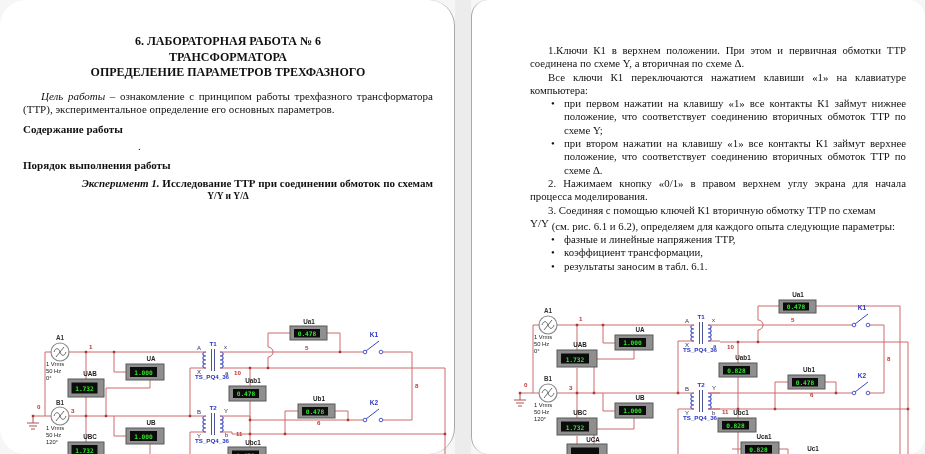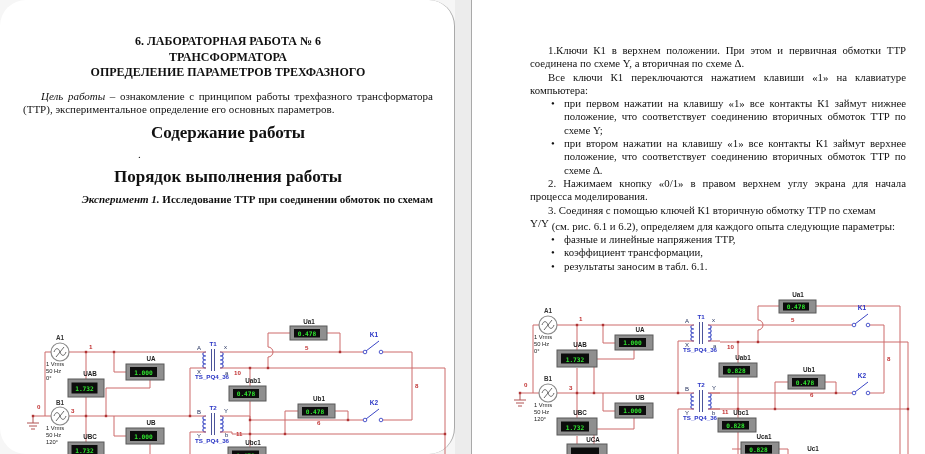--- a/index.html
+++ b/index.html
@@ -1,30 +1,30 @@
 <!DOCTYPE html>
 <html><head>
 <meta charset="utf-8">
 <style>
   html,body{margin:0;padding:0;}
   body{width:925px;height:454px;position:relative;overflow:hidden;background:#f6f6f6;
        font-family:"Liberation Serif",serif;}
   .page{position:absolute;top:0;height:454px;background:#ffffff;}
   .page-left{left:0;width:455px;border-right:1px solid #a9a9a9;box-sizing:border-box;border-radius:26px;}
-  .page-right{left:471px;width:454px;border-left:1px solid #a9a9a9;box-sizing:border-box;}
+  .page-right{left:471px;width:454px;border-left:1px solid #a9a9a9;box-sizing:border-box;border-radius:17px;}
   .gutter{position:absolute;left:455px;top:0;width:16px;height:454px;background:#ececec;}
 
   .content-left{position:absolute;left:23px;right:21px;top:34px;color:#111;}
   .content-right{position:absolute;left:58px;right:19px;top:44px;color:#111;}
 
   .title{font-size:12px;font-weight:bold;text-align:center;line-height:15.5px;margin-bottom:9px;}
   .p{font-size:11px;line-height:13.4px;text-align:justify;margin:0;}
   .content-right .p{font-size:10.8px;line-height:13.3px;}
   .ind{text-indent:18px;}
-  .h{font-size:17px;font-weight:bold;text-align:center;margin:7px 0 6px 0;}
+  .h{font-size:11px;font-weight:bold;margin:7px 0 6px 0;}
   .it{font-style:italic;margin-top:44px;}
   .expline{font-weight:bold;text-align:right;text-indent:36px;margin-top:4px;}
   .expline .it{font-weight:bold;}
   .schemes{text-align:center;font-weight:bold;font-size:9.5px;margin:0 0 9px 0;}
   .sch{font-size:11px;vertical-align:3px;}
   .dotline{padding-left:115px;font-size:11px;line-height:11px;}
   .bul{display:flex;font-size:10.8px;line-height:13.3px;}
   .bm{width:13px;margin-left:21px;flex:none;}
   .bt{flex:1;text-align:justify;}
 
@@ -59,20 +59,21 @@
       <div class="title">
         <div>6.  ЛАБОРАТОРНАЯ РАБОТА № 6</div>
         <div>ТРАНСФОРМАТОРА</div>
         <div>ОПРЕДЕЛЕНИЕ ПАРАМЕТРОВ ТРЕХФАЗНОГО</div>
       </div>
       <p class="p ind"><span class="it">Цель работы</span><span> – ознакомление с принципом работы трехфазного трансформатора (ТТР), экспериментальное определение его основных параметров.</span></p>
       <div class="h">Содержание работы</div>
       <div class="dotline">.</div>
       <div class="h">Порядок выполнения работы</div>
       <p class="p expline"><span class="it">Эксперимент 1.</span><span> Исследование ТТР при соединении обмоток по схемам</span></p>
+      <div class="schemes">Y/Y и Y/Δ</div>
     </div>
 
     <svg class="circuit" style="top:318px;" width="455" height="136" viewBox="0 0 455 136">
       <g>
         <path class="w" d="M45,34 H51 M69,34 H196 M45,34 V98 M45,98 H51 M69,98 H196 M45,98 H33
                            M86,34 V61 M86,79 V98 M86,98 V124
                            M126,54 H114 V34 M150,62 V70 H106 V98
                            M126,118 H114 V98 M150,126 V136
                            M190,50 H196 M190,50 V98 M196,114 H190 V136
                            M232,50 H445 M445,50 V136

